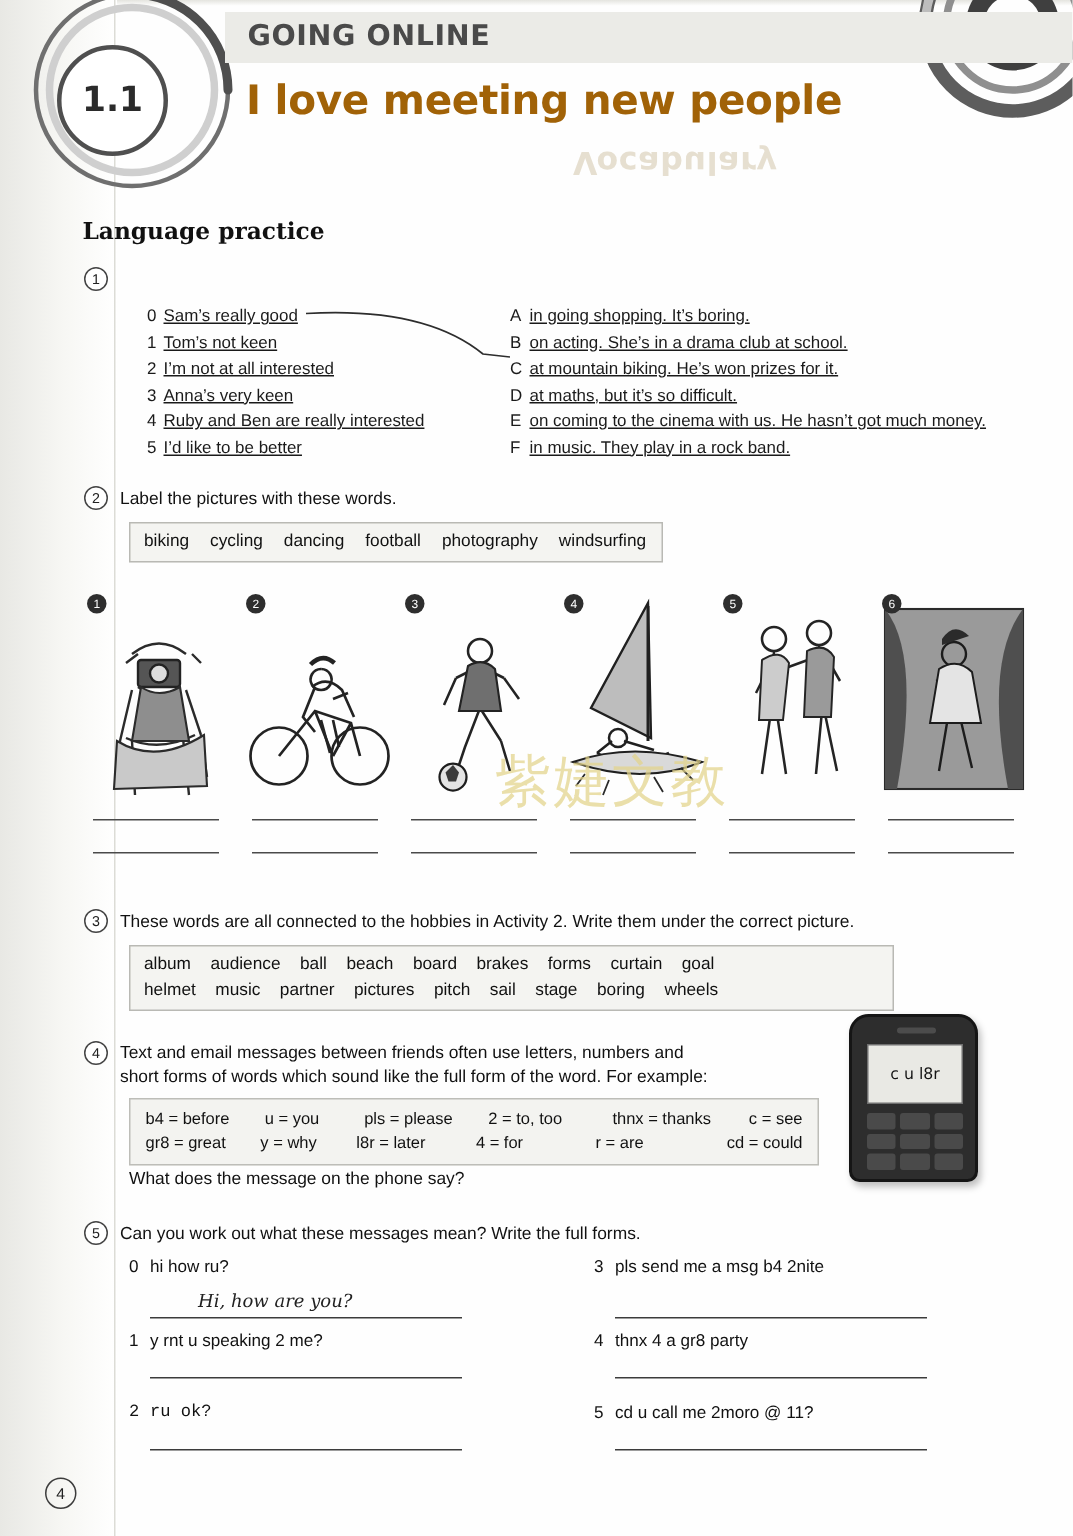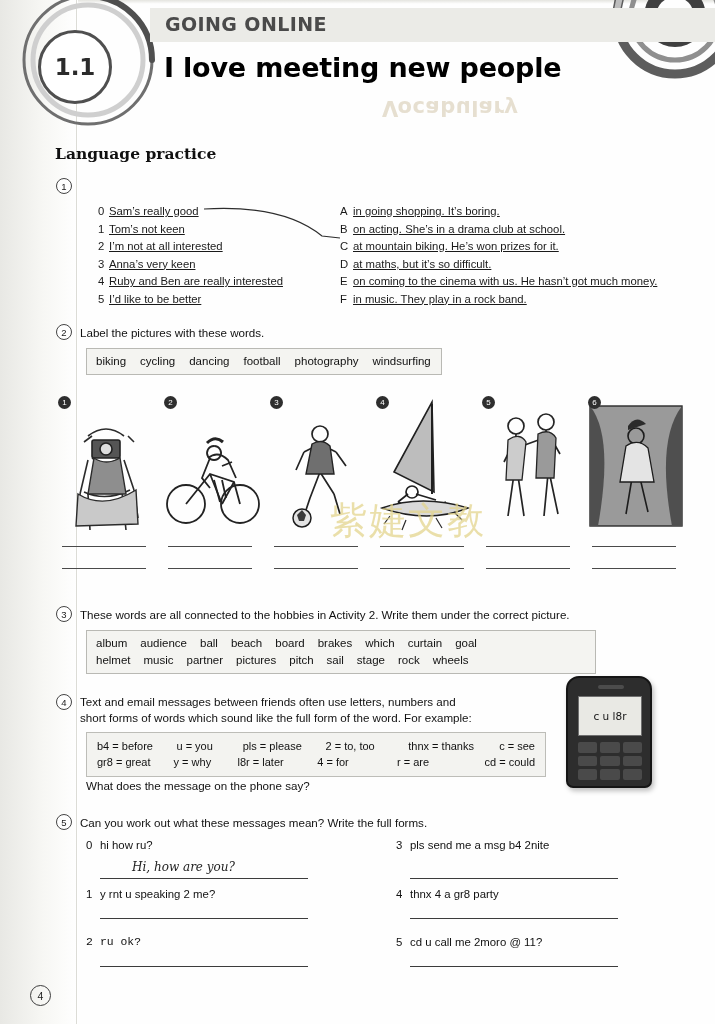--- a/index.html
+++ b/index.html
@@ -64,21 +64,21 @@
     letter-spacing: .4px;
     color: #4a4a4a;
     z-index: 3;
   }
   .lesson-title {
     position: absolute;
     left: 164px; top: 52px;
     font-family: "DejaVu Sans", sans-serif;
     font-weight: bold;
     font-size: 27px;
-    color: #000000;
+    color: #a16207;
     letter-spacing: -.2px;
   }
   .ghost-text {
     position: absolute;
     left: 382px; top: 96px;
     font-family: "DejaVu Sans", sans-serif;
     font-weight: bold;
     font-size: 21px;
     color: #e6dfd0;
     transform: scaleY(-1);
@@ -419,33 +419,33 @@
   <div class="instr" style="left:80px; top:607px; width:610px;">These words are all connected to the hobbies in Activity 2. Write them under the correct picture.</div>
 
   <div class="wordbank" style="left:86px; top:630px; width:510px; flex-direction:column; gap:0;">
     <div class="abbrev-row" style="gap:13px;">
       <span>album</span>
       <span>audience</span>
       <span>ball</span>
       <span>beach</span>
       <span>board</span>
       <span>brakes</span>
-      <span>which</span>
+      <span>forms</span>
       <span>curtain</span>
       <span>goal</span>
     </div>
     <div class="abbrev-row" style="gap:13px;">
       <span>helmet</span>
       <span>music</span>
       <span>partner</span>
       <span>pictures</span>
       <span>pitch</span>
       <span>sail</span>
       <span>stage</span>
-      <span>rock</span>
+      <span>boring</span>
       <span>wheels</span>
     </div>
   </div>
 
   <div class="num-circle" style="left:56px; top:694px;">4</div>
   <div class="instr" style="left:80px; top:694px;">Text and email messages between friends often use letters, numbers and</div>
   <div class="instr" style="left:80px; top:710px;">short forms of words which sound like the full form of the word. For example:</div>
 
   <div class="abbrev" style="left:86px; top:732px; width:460px;">
     <div class="abbrev-row">

